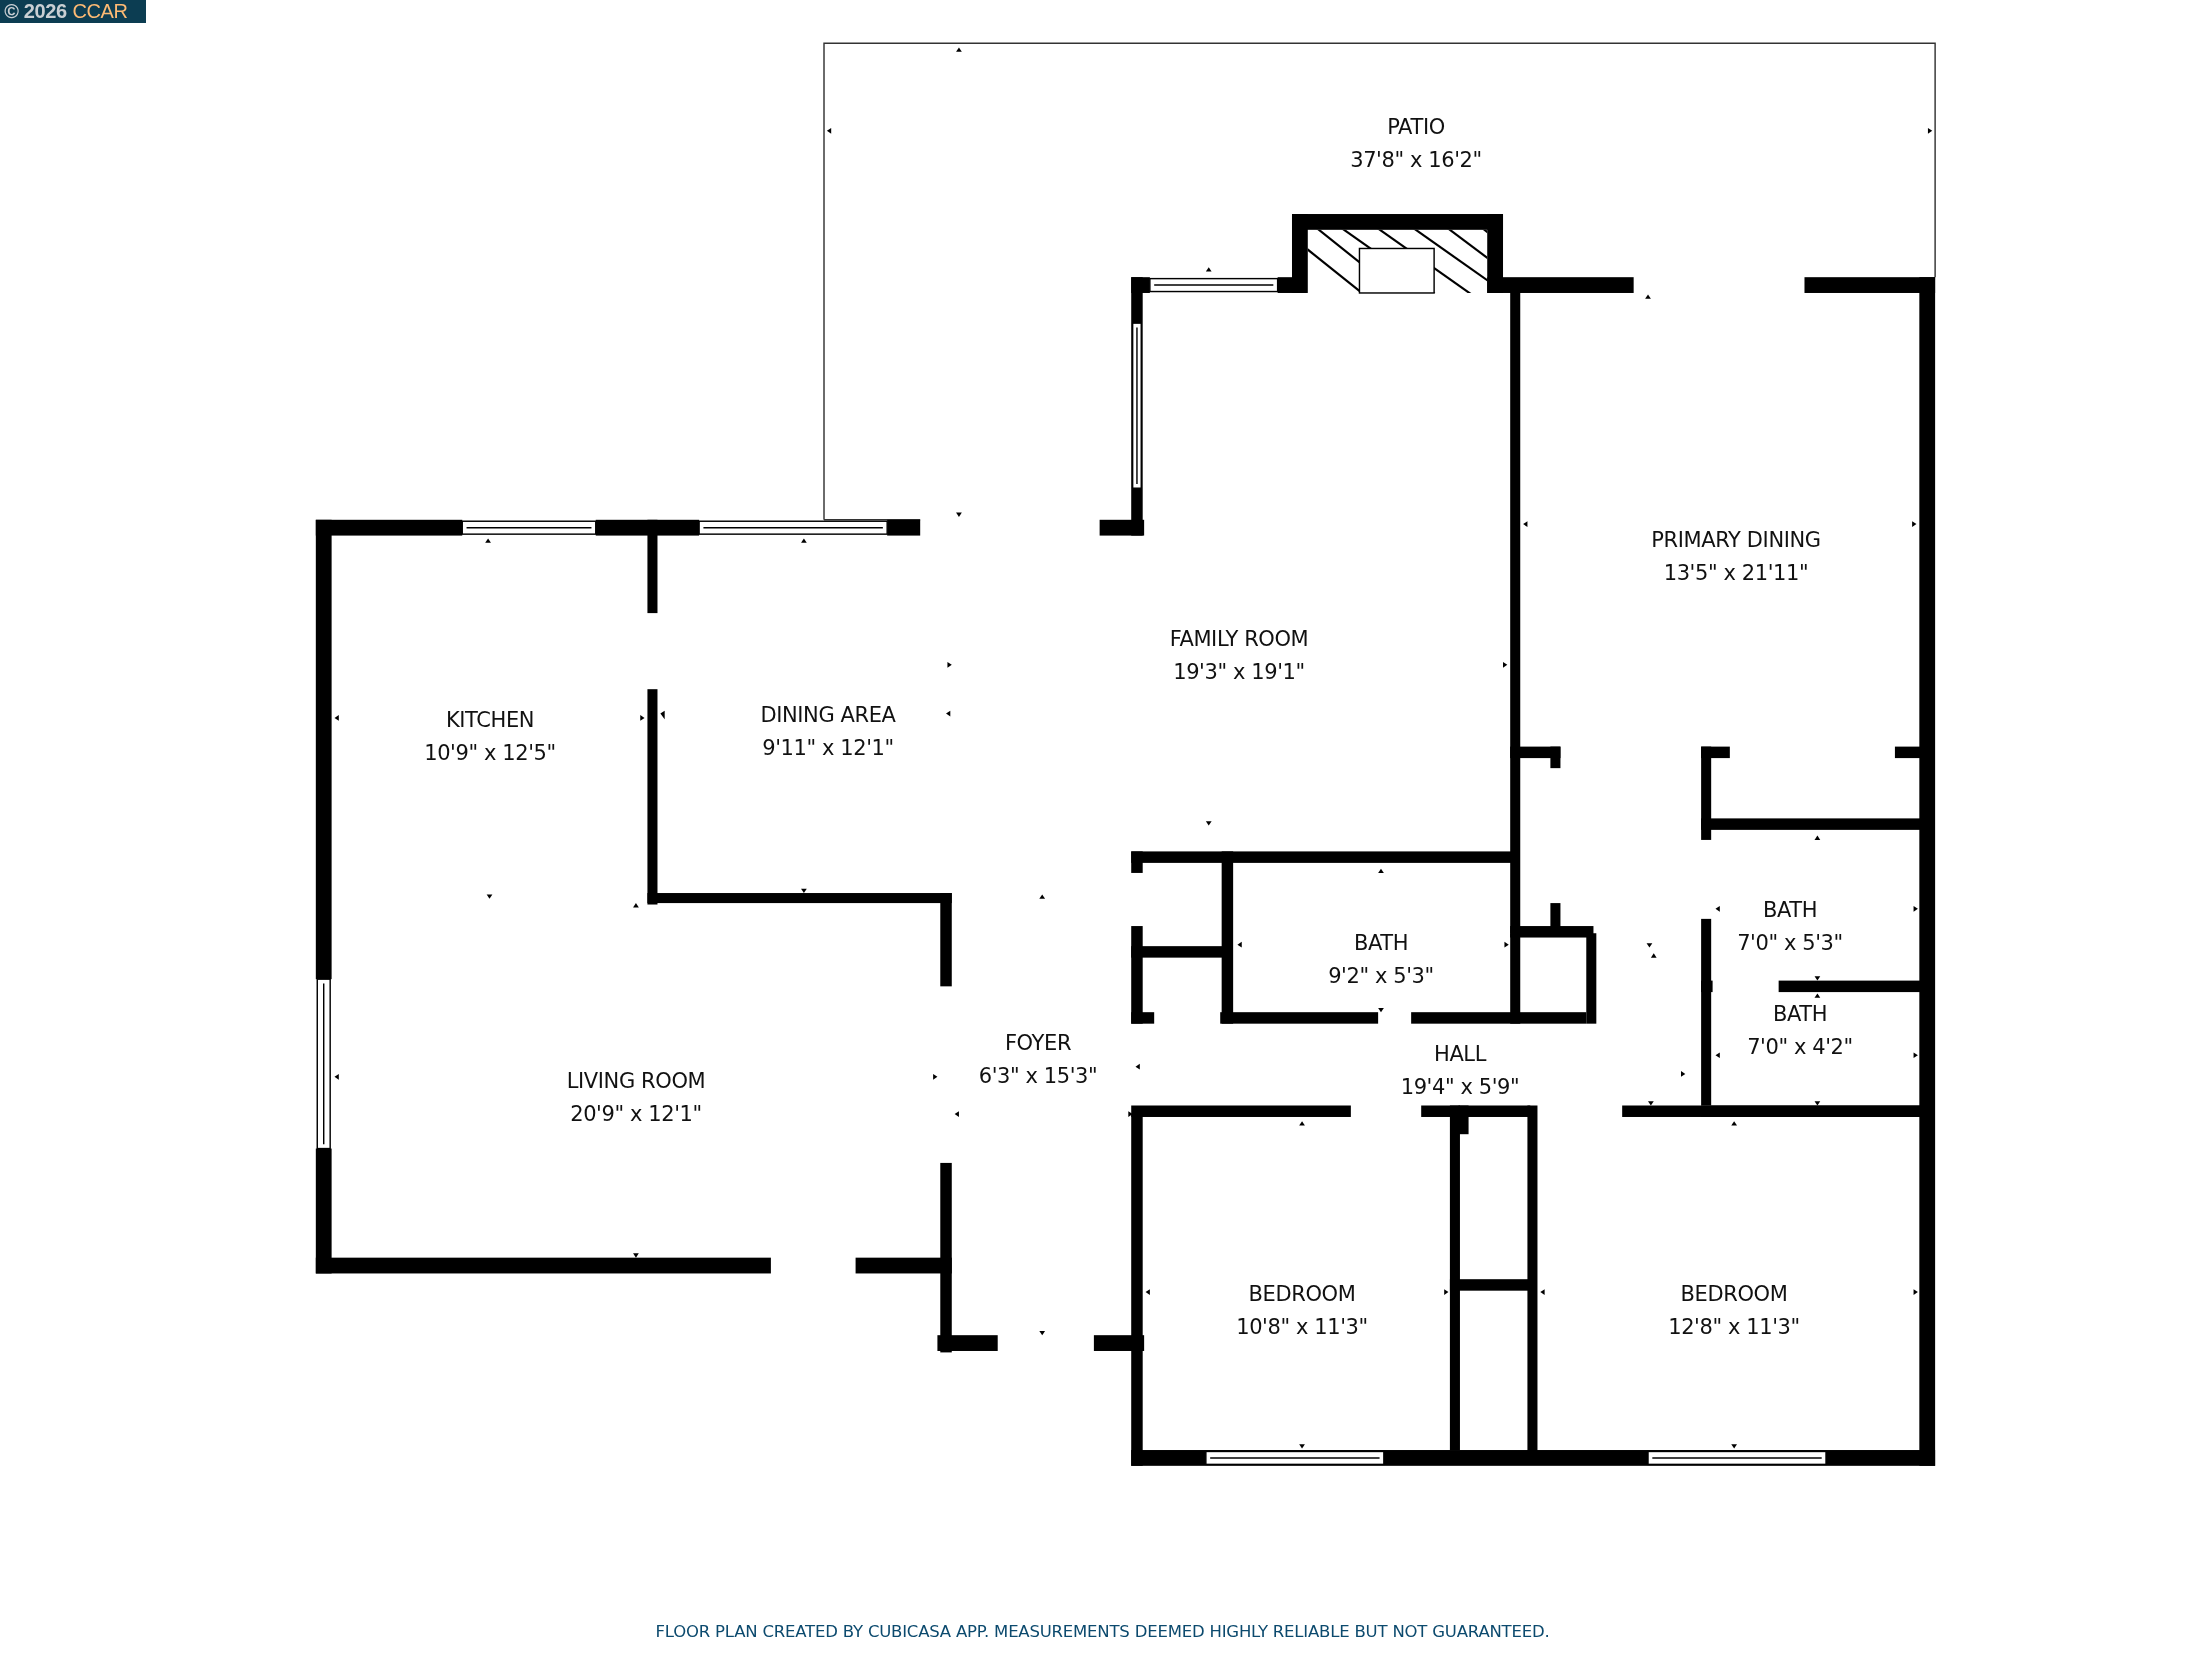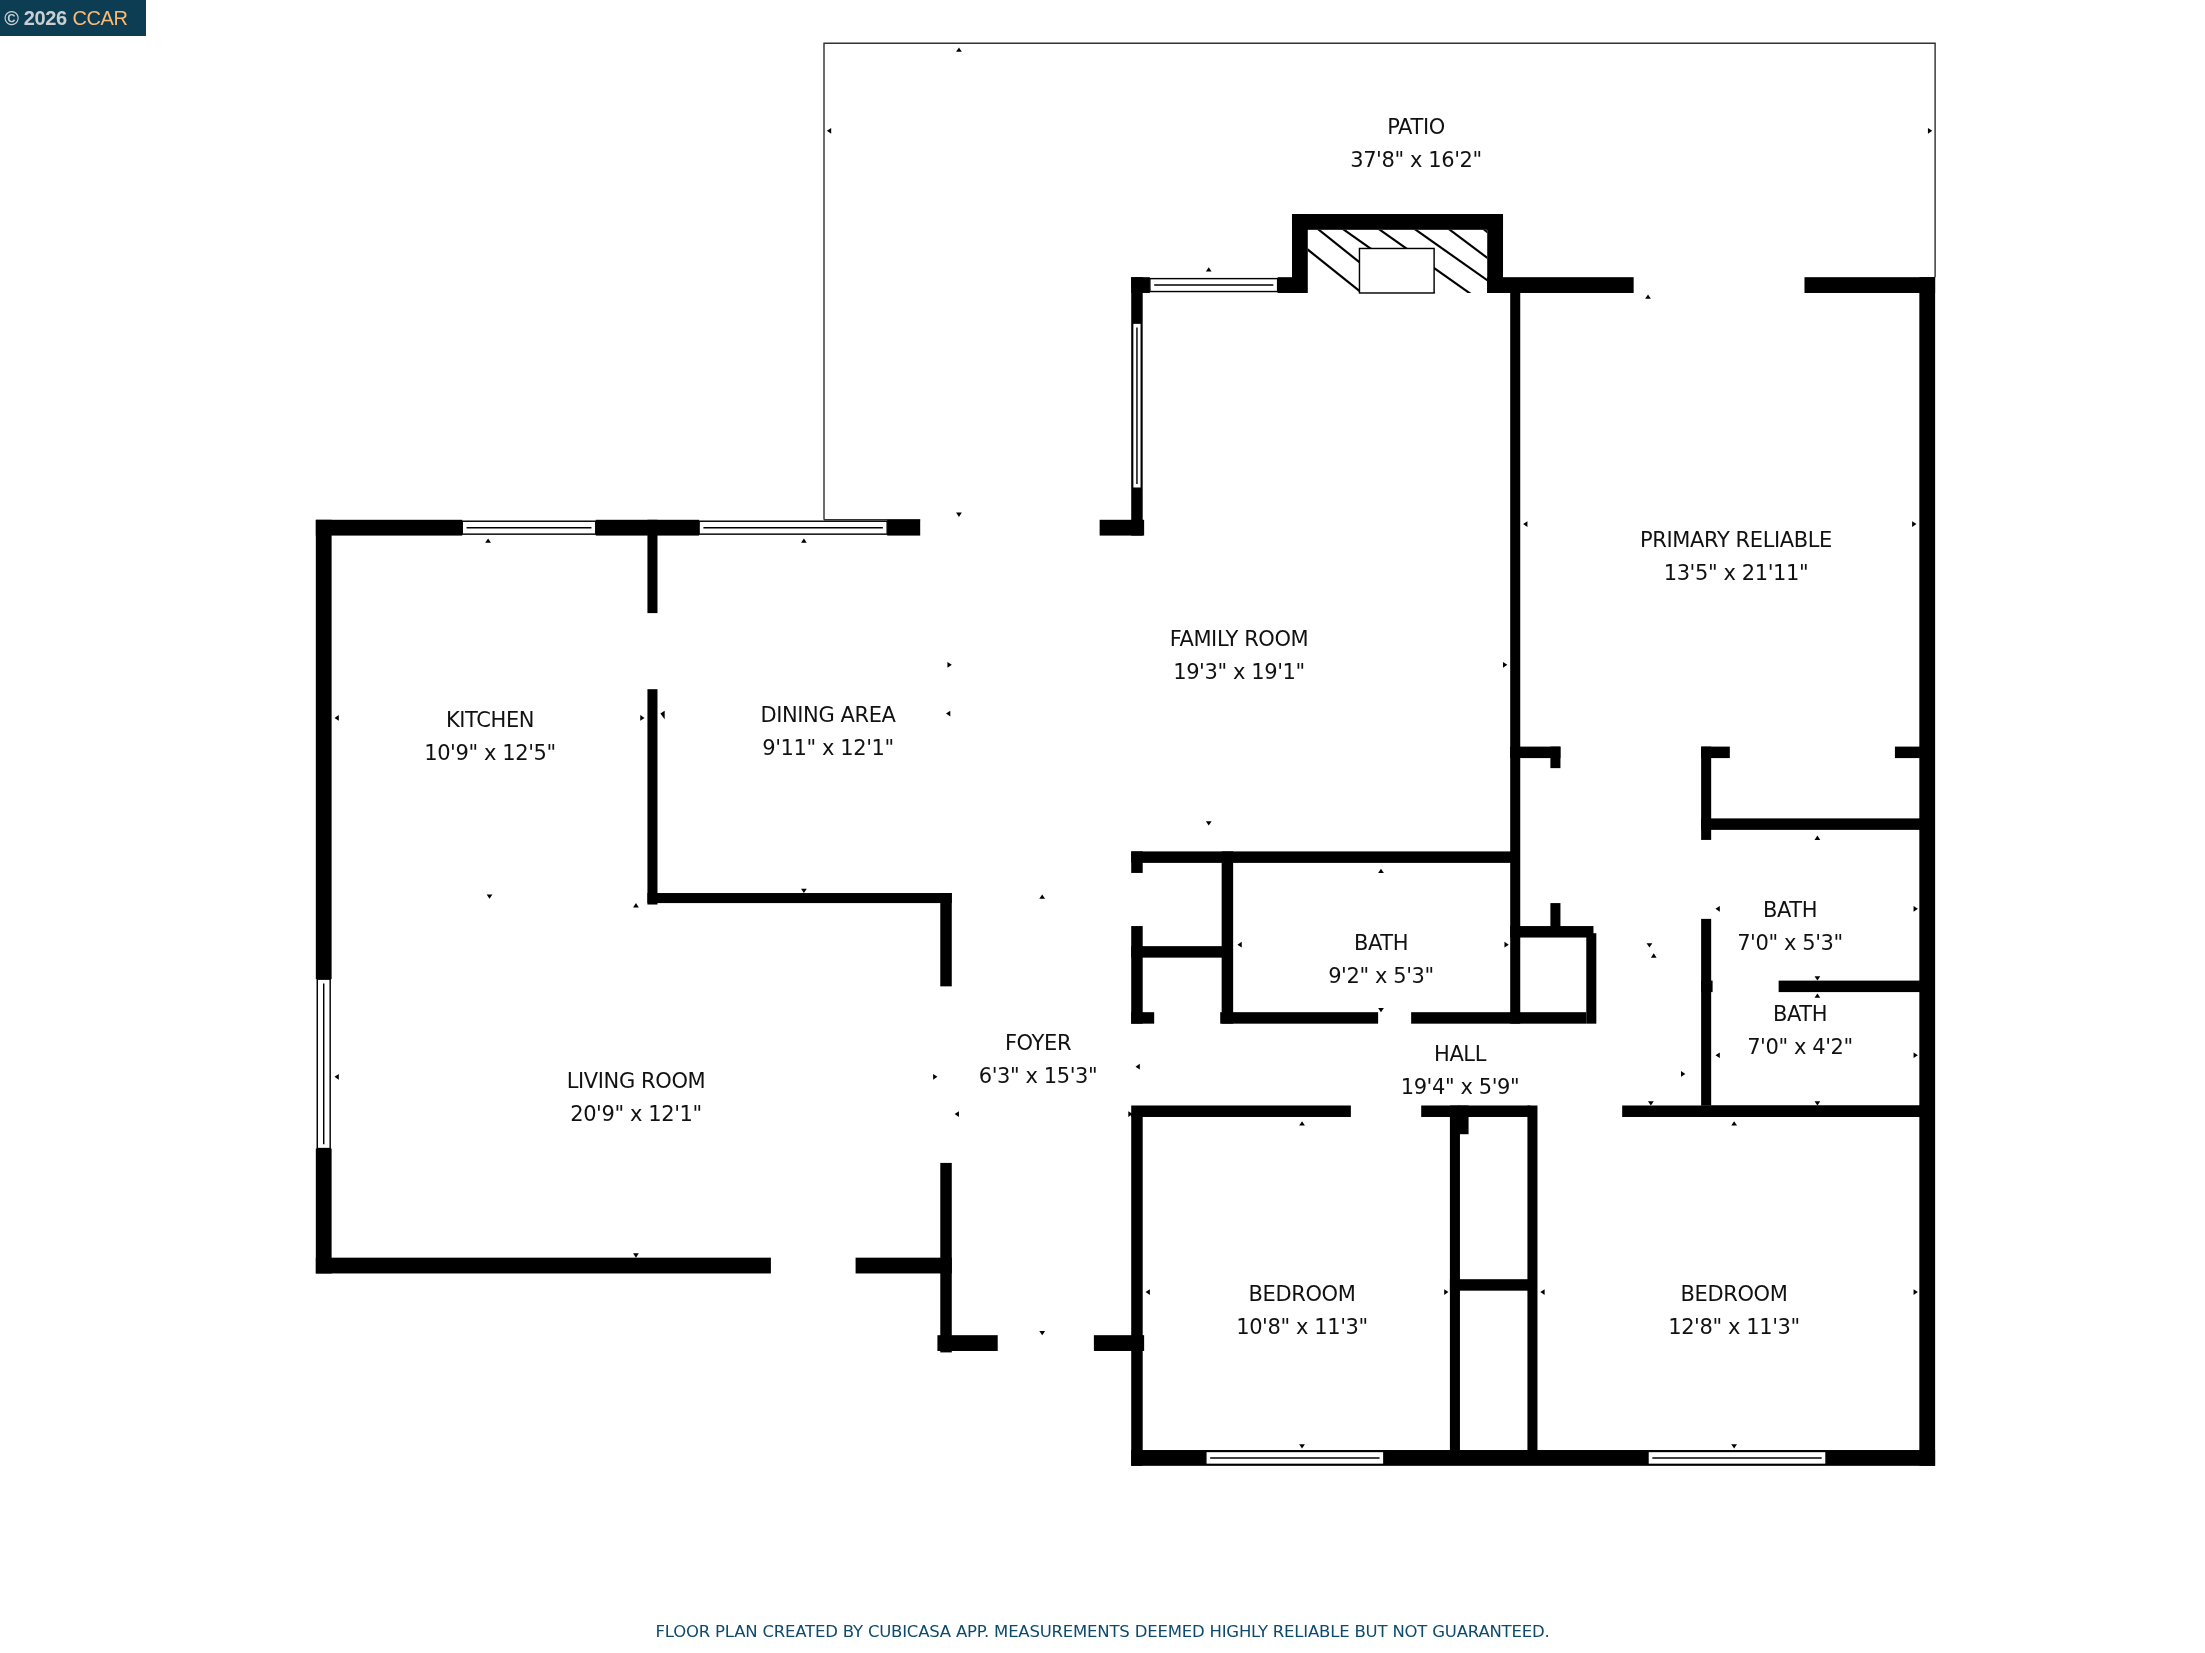--- a/index.html
+++ b/index.html
@@ -1,20 +1,20 @@
 <!DOCTYPE html>
 <html style="font-size:11.5px"><head>
   <meta charset="utf-8">
   <style>
     html, body { margin: 0; padding: 0; background: #ffffff; }
     body { width: 2205px; height: 1654px; position: relative; overflow: hidden; font-family: "DejaVu Sans", sans-serif; }
     #plan { position: absolute; left: 0; top: 0; }
     .badge {
-      position: absolute; left: 0; top: 0; width: 146px; height: 36px;
-      background: #0c3d52; color: #ffffff; display: flex; align-items: center;
+      position: absolute; left: 0; top: 0; width: 146px; height: 23px;
+      background: #0c3d52; color: #ffffff; display: flex; align-items: flex-start;
       padding-left: 4.3px; box-sizing: border-box;
       font-family: "Liberation Sans", sans-serif; font-size: 20px; font-weight: bold; letter-spacing: -0.4px;
     }
     .badge .yr { color: #c9cfd3; margin-right: 5.7px; }
     .badge .org { color: #fdba74; font-weight: normal; }
     .room-label {
       position: absolute; transform: translate(-50%, -50%);
       text-align: center; color: #111111; white-space: nowrap;
       font-family: "DejaVu Sans", sans-serif; font-size: 21px; line-height: 33px;
       letter-spacing: -0.4px;
@@ -210,21 +210,21 @@
 <div id="room-labels">
     <div class="room-label" style="left: 1390px; top: 144px; margin-left: 26px;">
       <span class="name">PATIO</span>
       <span class="dims">37'8" x 16'2"</span>
     </div>
     <div class="room-label" style="left: 1239px; top: 656px;">
       <span class="name">FAMILY ROOM</span>
       <span class="dims">19'3" x 19'1"</span>
     </div>
     <div class="room-label" style="left: 1736px; top: 557px;">
-      <span class="name">PRIMARY RELIABLE</span>
+      <span class="name">PRIMARY DINING</span>
       <span class="dims">13'5" x 21'11"</span>
     </div>
     <div class="room-label" style="left: 490px; top: 737px;">
       <span class="name">KITCHEN</span>
       <span class="dims">10'9" x 12'5"</span>
     </div>
     <div class="room-label" style="left: 828px; top: 732px;">
       <span class="name">DINING AREA</span>
       <span class="dims">9'11" x 12'1"</span>
     </div>

